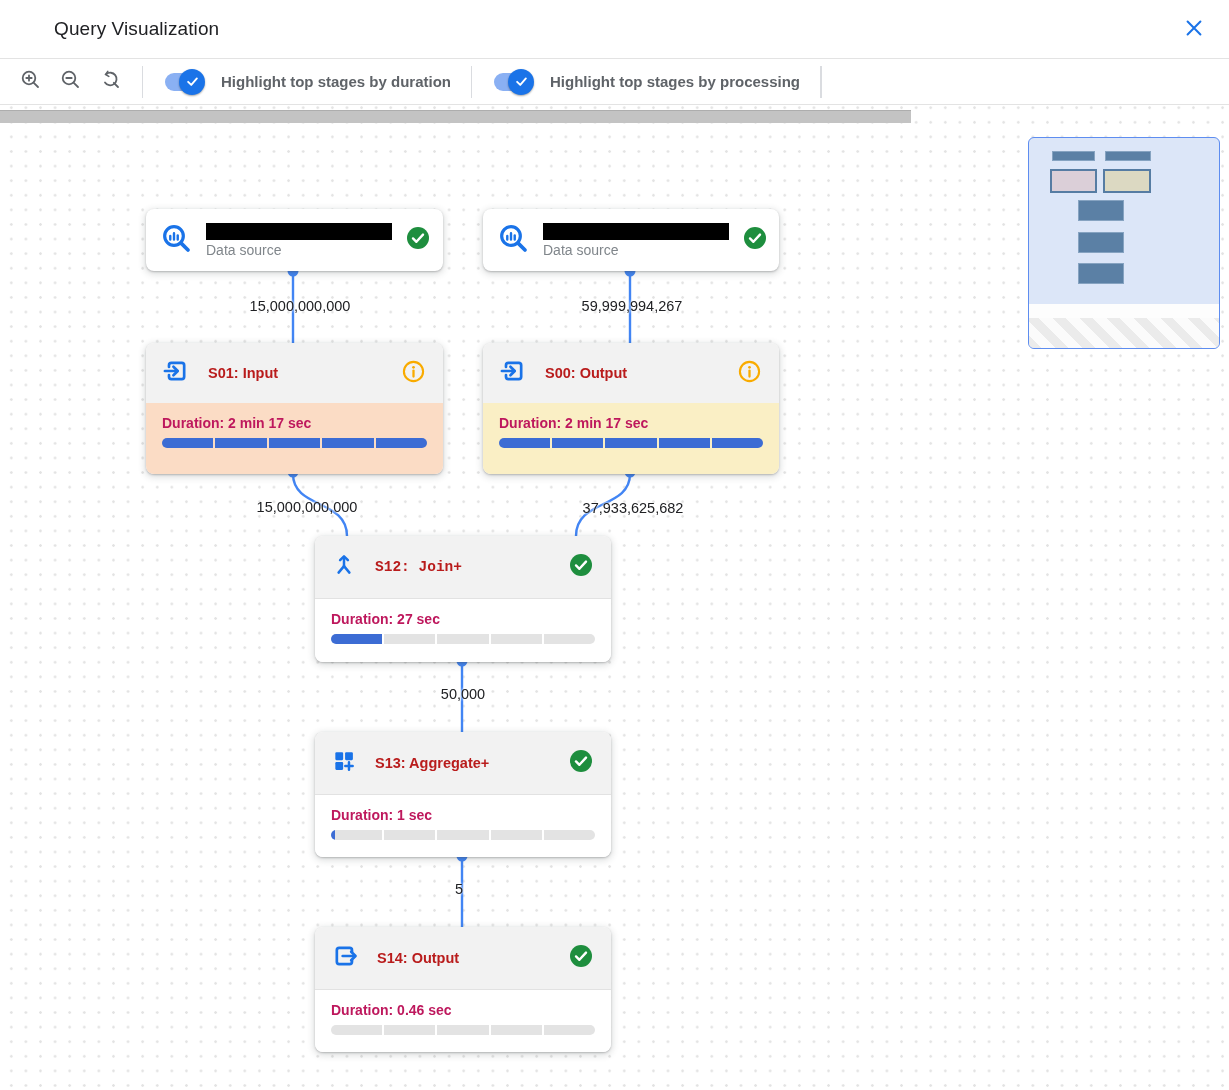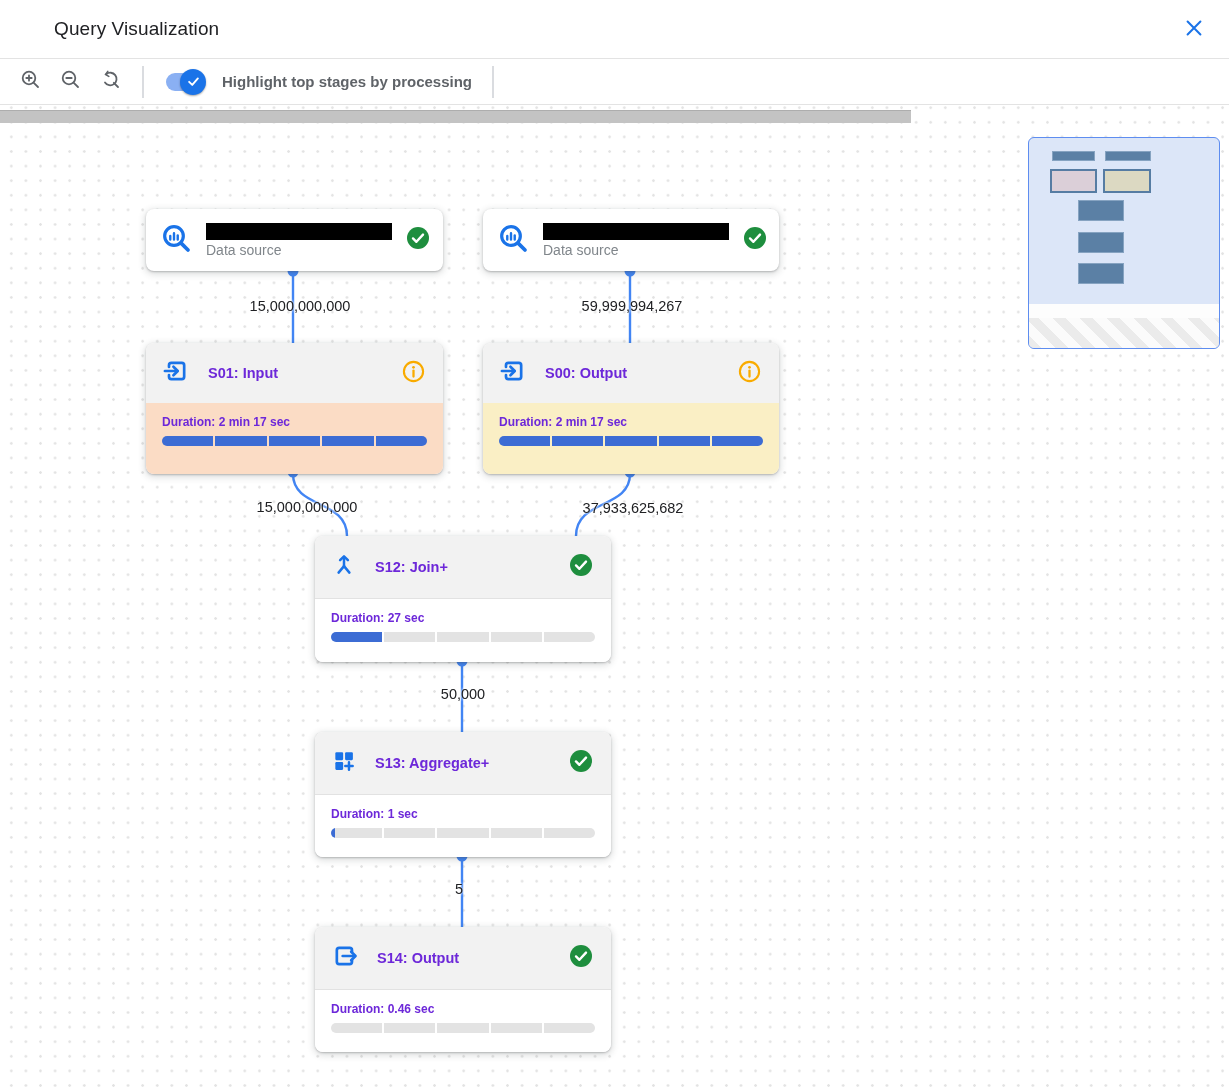--- a/index.html
+++ b/index.html
@@ -49,26 +49,26 @@
   .node { position:absolute; background:#fff; border-radius:8px; z-index:3;
           box-shadow:0 1px 2px rgba(60,64,67,.30), 0 2px 6px 2px rgba(60,64,67,.15);
           overflow:hidden; cursor:pointer; }
   .ds-node { height:62px; display:flex; align-items:center; padding:0 18px 0 14px; gap:14px; }
   .ds-mid { flex:1; display:flex; flex-direction:column; gap:2px; }
   .redacted { width:186px; height:17px; background:#000; }
   .ds-caption { font-size:14px; color:#80868b; }
 
   .stage-head { display:flex; align-items:center; gap:18px; padding:0 18px 0 16px;
                 background:#f2f2f2; }
-  .stage-title { flex:1; font-size:14.5px; font-weight:bold; color:#6d28d9; }
+  .stage-title { flex:1; font-size:14.5px; font-weight:bold; color:#b91c1c; }
   .stage-body { padding:12px 16px 0 16px; border-top:1px solid #e2e2e2; }
   .stage-body.plain { background:#fff; }
   .stage-body.peach { background:#fbdcc5; border-top:none; }
   .stage-body.yellow { background:#faefc5; border-top:none; }
-  .dur { font-size:12px; font-weight:bold; color:#6d28d9; margin-bottom:7px; }
+  .dur { font-size:14px; font-weight:bold; color:#be185d; margin-bottom:7px; }
 
   .pbar { display:flex; gap:2px; height:10px; }
   .pbar .seg { flex:1; background:#e3e3e3; }
   .pbar .seg:first-child { border-radius:5px 0 0 5px; }
   .pbar .seg:last-child { border-radius:0 5px 5px 0; }
   .pbar.full .seg { background:#3c6cd4; }
   .pbar.p20 .seg.f1 { background:#3c6cd4; }
   .pbar.sliver .seg:first-child { background:linear-gradient(to right,#3c6cd4 0 4px,#e3e3e3 4px); }
 
   
@@ -122,20 +122,31 @@
           <path d="M7.2 6.2 A6.3 6.3 0 1 1 6 14.5"></path>
             <path d="M14.8 14.8 L19 19"></path>
           <path d="M8.8 3.4 L6.6 6.6 L9.8 8.4" stroke-width="1.6"></path>
         </svg>
       </span>
     </button>
   </div>
 
   <div class="tb-sep"></div>
 
+  <div class="tb-toggle-wrap">
+    <span class="switch on">
+      <span class="track"></span>
+      <span class="thumb">
+          <svg width="15" height="15" viewBox="0 0 24 24">
+            <path d="M5 12.5 L10 17.5 L19 7" stroke="#fff" stroke-width="3" fill="none" stroke-linecap="round" stroke-linejoin="round"></path>
+          </svg>
+        </span>
+    </span>
+    <span class="tb-label">Highlight top stages by duration</span>
+  </div>
 
   <div class="tb-sep"></div>
 
   <div class="tb-toggle-wrap">
     <span class="switch on">
       <span class="track"></span>
       <span class="thumb">
           <svg width="15" height="15" viewBox="0 0 24 24">
             <path d="M5 12.5 L10 17.5 L19 7" stroke="#fff" stroke-width="3" fill="none" stroke-linecap="round" stroke-linejoin="round"></path>
           </svg>
@@ -274,21 +285,21 @@
         <span class="seg f1"></span>
           <span class="seg"></span>
           <span class="seg"></span>
           <span class="seg"></span>
           <span class="seg"></span>
       </div>
     </div>
   </div>
 
   <div class="node" style="left:315px; top:431px; width:296px; height:126px;">
-    <div class="stage-head" style="height:62px;">
+    <div class="stage-head" style="height:62px;font-family:Liberation Mono, monospace;">
       <span>
         <svg width="26" height="26" viewBox="0 0 24 24" fill="none" stroke="#1a73e8" stroke-width="2.3" stroke-linecap="round" stroke-linejoin="round">
           <path d="M12 5 V13"></path>
             <path d="M12 13 L7 19"></path>
             <path d="M12 13 L17 19"></path>
             <path d="M8.4 7.6 L12 4 L15.6 7.6"></path>
         </svg>
       </span>
       <span class="stage-title">S12: Join+</span>
       <span>

